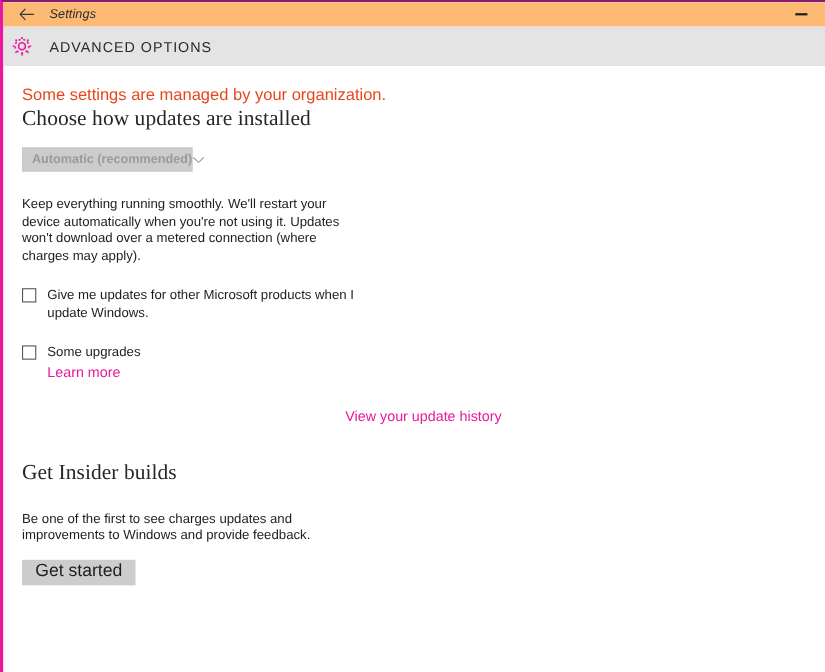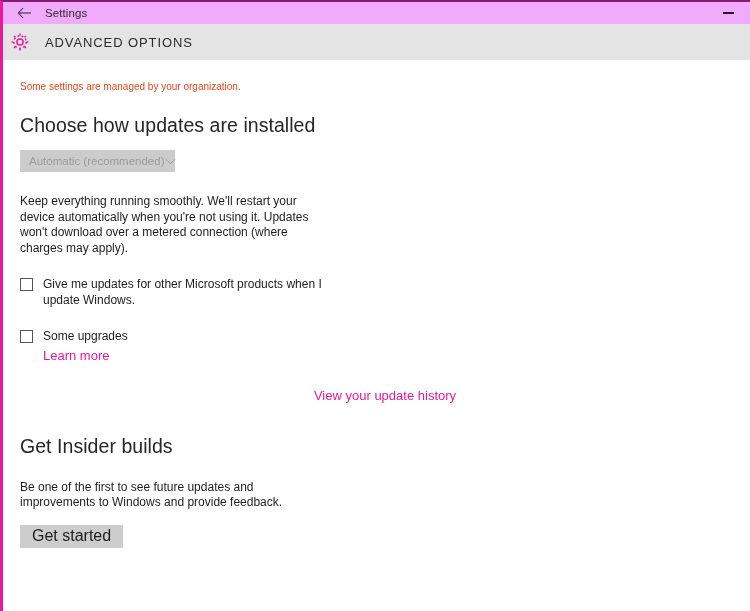--- a/index.html
+++ b/index.html
@@ -23,23 +23,24 @@
     background: #ffffff;
     border-top: 2px solid #8a1a6e;
     border-left: 3px solid #e8199b;
     overflow: hidden;
   }
 
   
   #titlebar {
     position: relative;
     height: 22px;
-    background: #f0abfc;
-    display: flex;
-    align-items: center;
+    background: #fdba74;
+    display: flex;
+    align-items: center;
+    font-style: italic;
   }
   #back-button {
     width: 42px;
     height: 22px;
     display: flex;
     align-items: center;
     justify-content: center;
     color: #3a3a3a;
     cursor: default;
   }
@@ -100,51 +101,53 @@
   
   #content {
     padding: 0 0 0 17px;
     background: #ffffff;
     height: 551px;
     position: relative;
   }
 
   .org-notice {
     color: #e8461c;
-    font-size: 10px;
+    font-size: 15px;
     padding-top: 20px;
     line-height: 14px;
   }
 
   h2.section-title {
     font-size: 19.5px;
     font-weight: 400;
     color: #262626;
-    margin: 19px 0 0 0;
+    margin: 3px 0 0 0;
     line-height: 24px;
     letter-spacing: 0.05px;
+    font-family: Liberation Serif, serif;
   }
 
   
   .combo-disabled {
     margin-top: 13px;
     width: 155px;
     height: 22px;
     background: #cccccc;
     border: 1px solid #cccccc;
     display: flex;
     align-items: center;
     padding: 0 6px 0 8px;
     cursor: default;
   }
   .combo-disabled .combo-value {
     font-size: 11.5px;
     color: #9b9b9b;
     flex: 1;
     white-space: nowrap;
+    font-weight: bold;
   }
   .combo-disabled .chev {
     color: #9b9b9b;
     display: flex;
     align-items: center;
   }
   .combo-disabled .chev svg { display: block; }
 
   p.body-text {
     font-size: 12px;
@@ -279,21 +282,21 @@
       <a class="link" href="#">Learn more</a>
     </div>
 
     <div class="link-block">
       <a class="link" href="#">View your update history</a>
     </div>
 
 
     <h2 class="section-title insider">Get Insider builds</h2>
 
-    <p class="body-text">Be one of the first to see future updates and improvements to Windows and provide feedback.</p>
+    <p class="body-text">Be one of the first to see charges updates and improvements to Windows and provide feedback.</p>
 
     <button class="push-button">Get started</button>
 
     
 
     
 
   </div>
 </div>
 

